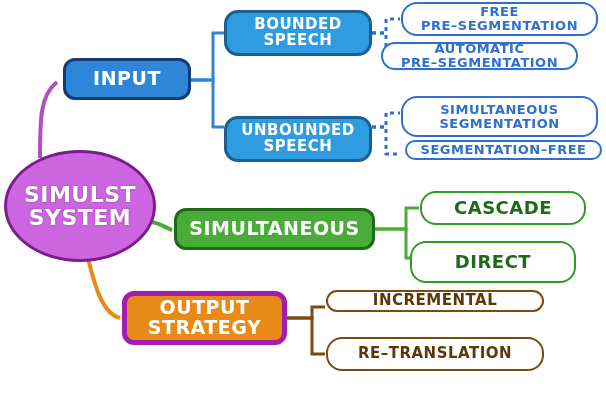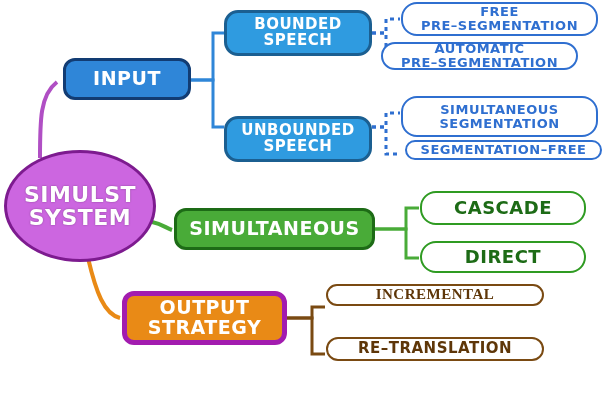--- a/index.html
+++ b/index.html
@@ -116,32 +116,32 @@
 
   
   .lg {
     border-radius: 16px;
     background: #ffffff;
     border: 2px solid #2f9b22;
     color: #1d6b16;
     font-size: 18px;
   }
   .lg.cascade { left: 420px; top: 191px; width: 166px; height: 34px; }
-  .lg.direct  { left: 420px; top: 241px; width: 166px; height: 32px; }
+  .lg.direct  { left: 410px; top: 241px; width: 166px; height: 42px; }
 
   
   .lo {
     border-radius: 16px;
     background: #ffffff;
     border: 2px solid #7a4a12;
     color: #5e3608;
     font-size: 15px;
   }
-  .lo.incremental { left: 326px; top: 284px; width: 218px; height: 22px; font-family: Liberation Serif, serif; }
-  .lo.retrans     { left: 326px; top: 337px; width: 218px; height: 24px; }
+  .lo.incremental { left: 326px; top: 290px; width: 218px; height: 22px; }
+  .lo.retrans     { left: 326px; top: 337px; width: 218px; height: 34px; }
 
   .caption {
     position: absolute;
     left: 0;
     top: 382px;
     width: 606px;
     text-align: center;
     font-family: "DejaVu Serif", serif;
     font-size: 12px;
     color: #222222;

